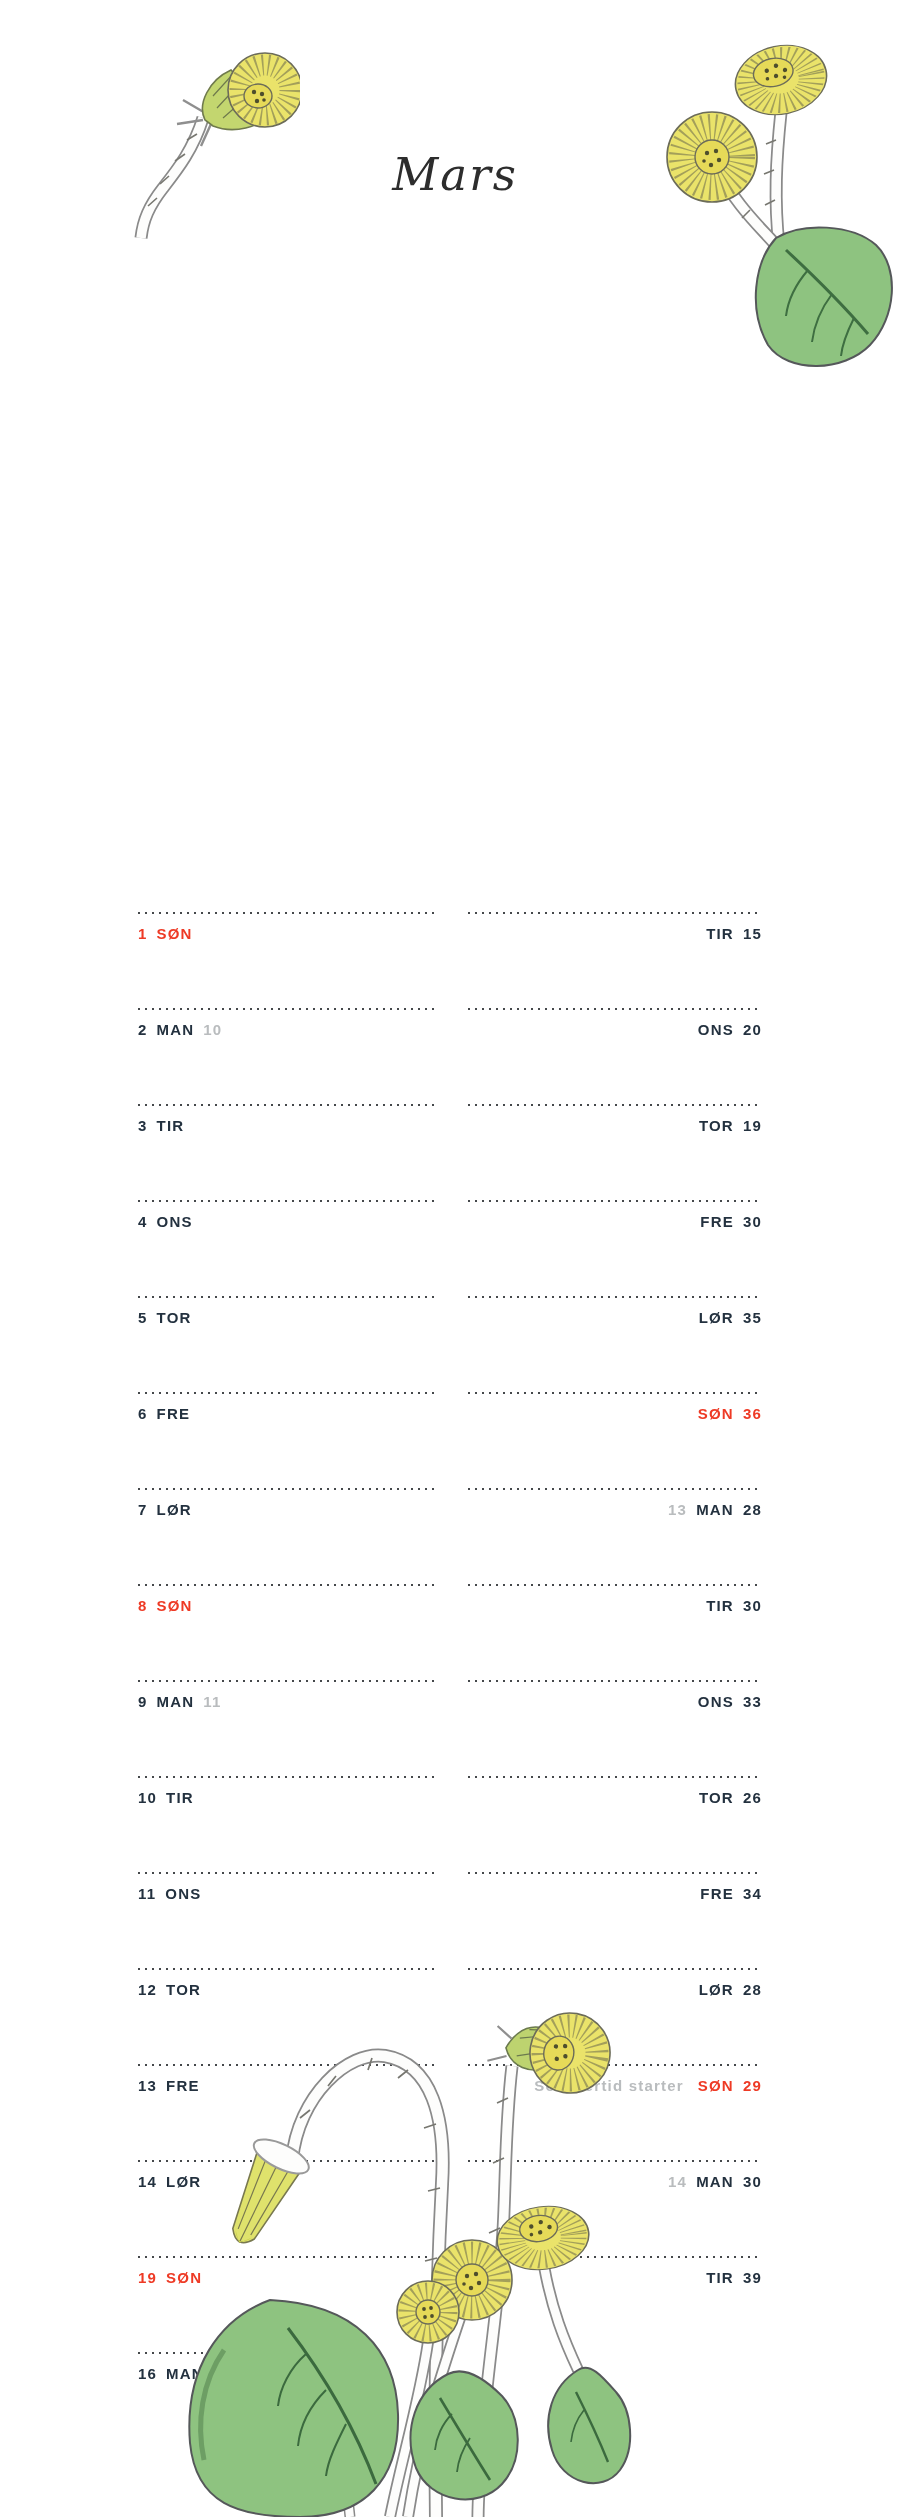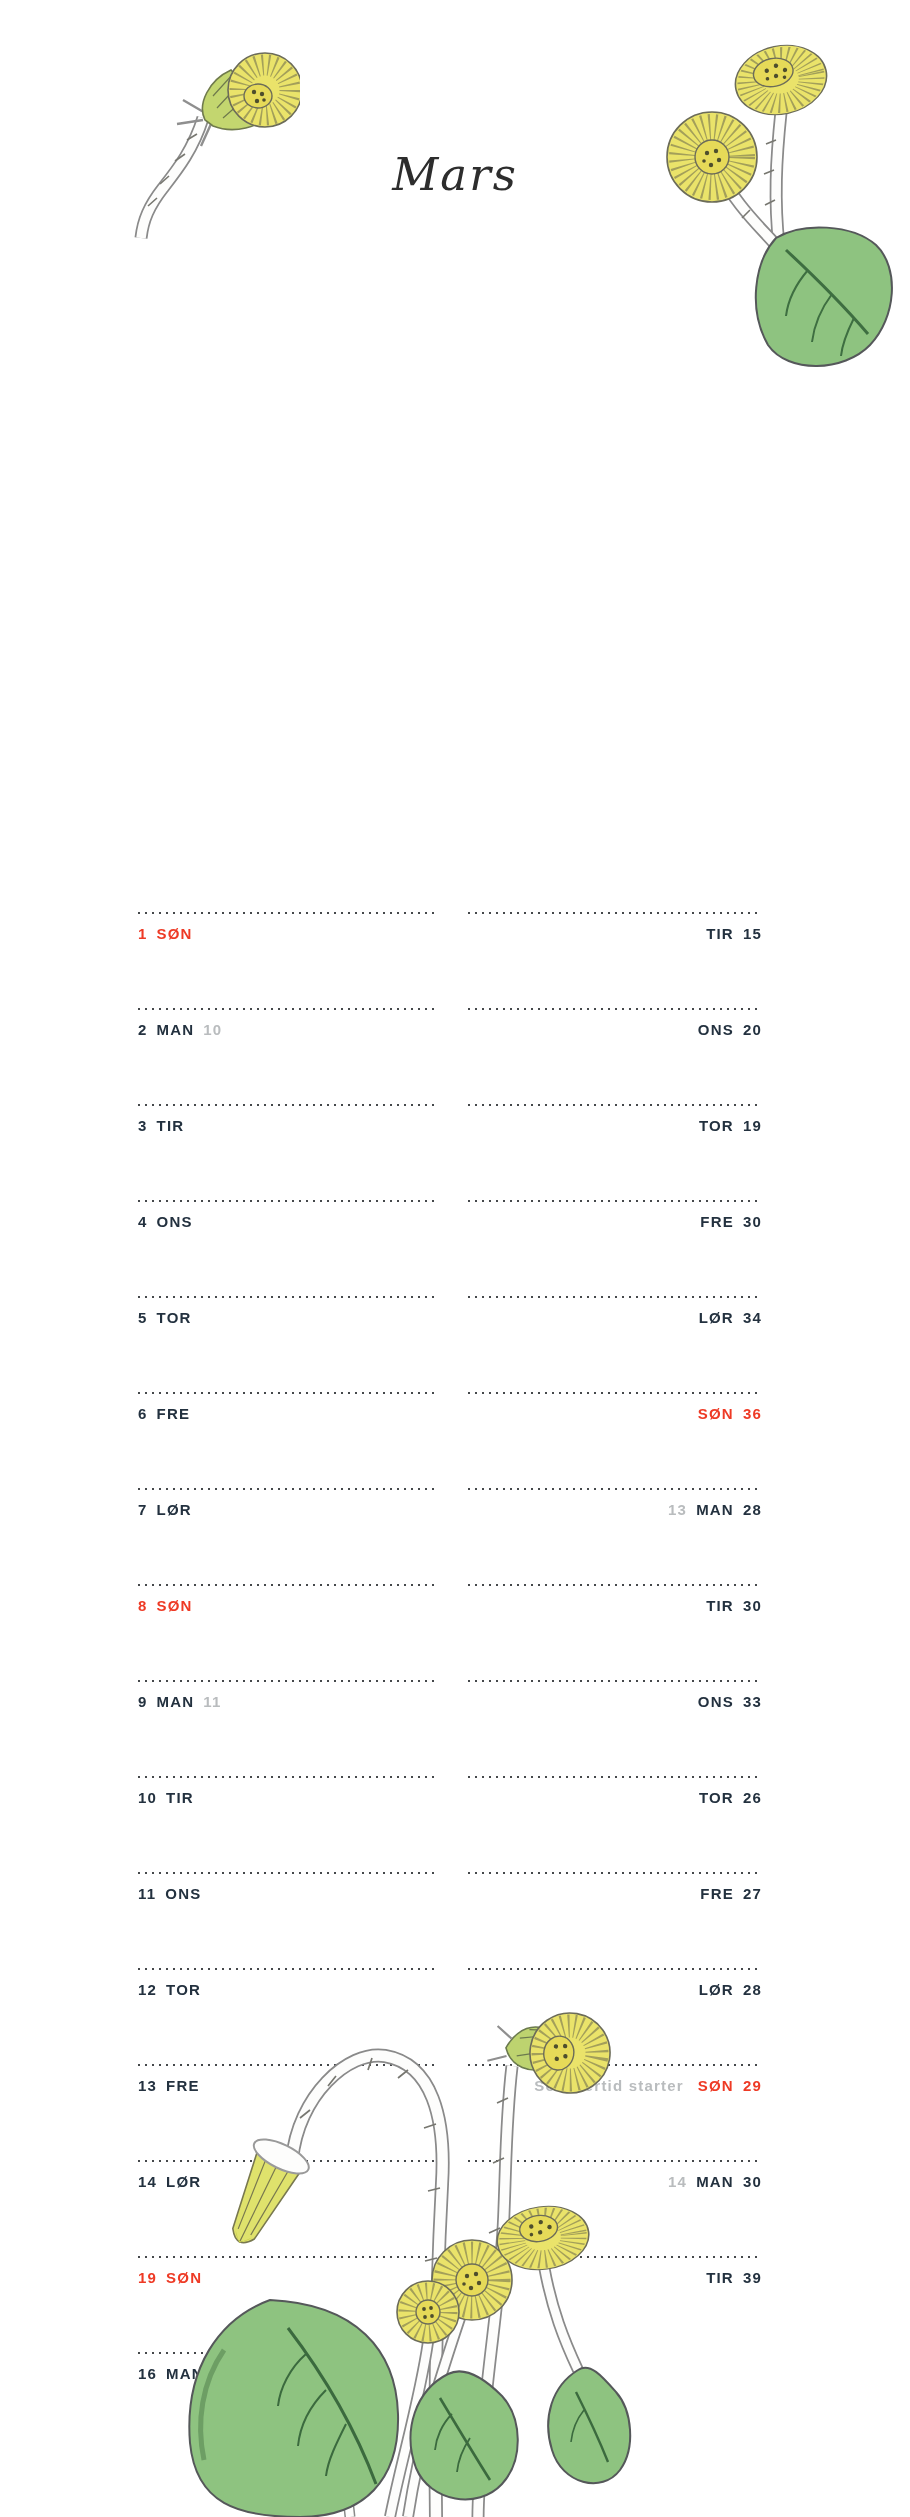--- a/index.html
+++ b/index.html
@@ -221,21 +221,21 @@
         <span class="wd">FRE</span>
         <span class="num">30</span>
       </div>
     </div>
 
     <div class="row">
       <div class="dots"></div>
       <div class="label">
 
         <span class="wd">LØR</span>
-        <span class="num">34</span>
+        <span class="num">35</span>
       </div>
     </div>
 
     <div class="row sunday">
       <div class="dots"></div>
       <div class="label">
 
         <span class="wd">SØN</span>
         <span class="num">36</span>
       </div>
@@ -276,21 +276,21 @@
         <span class="wd">TOR</span>
         <span class="num">26</span>
       </div>
     </div>
 
     <div class="row">
       <div class="dots"></div>
       <div class="label">
 
         <span class="wd">FRE</span>
-        <span class="num">27</span>
+        <span class="num">34</span>
       </div>
     </div>
 
     <div class="row">
       <div class="dots"></div>
       <div class="label">
 
         <span class="wd">LØR</span>
         <span class="num">28</span>
       </div>

